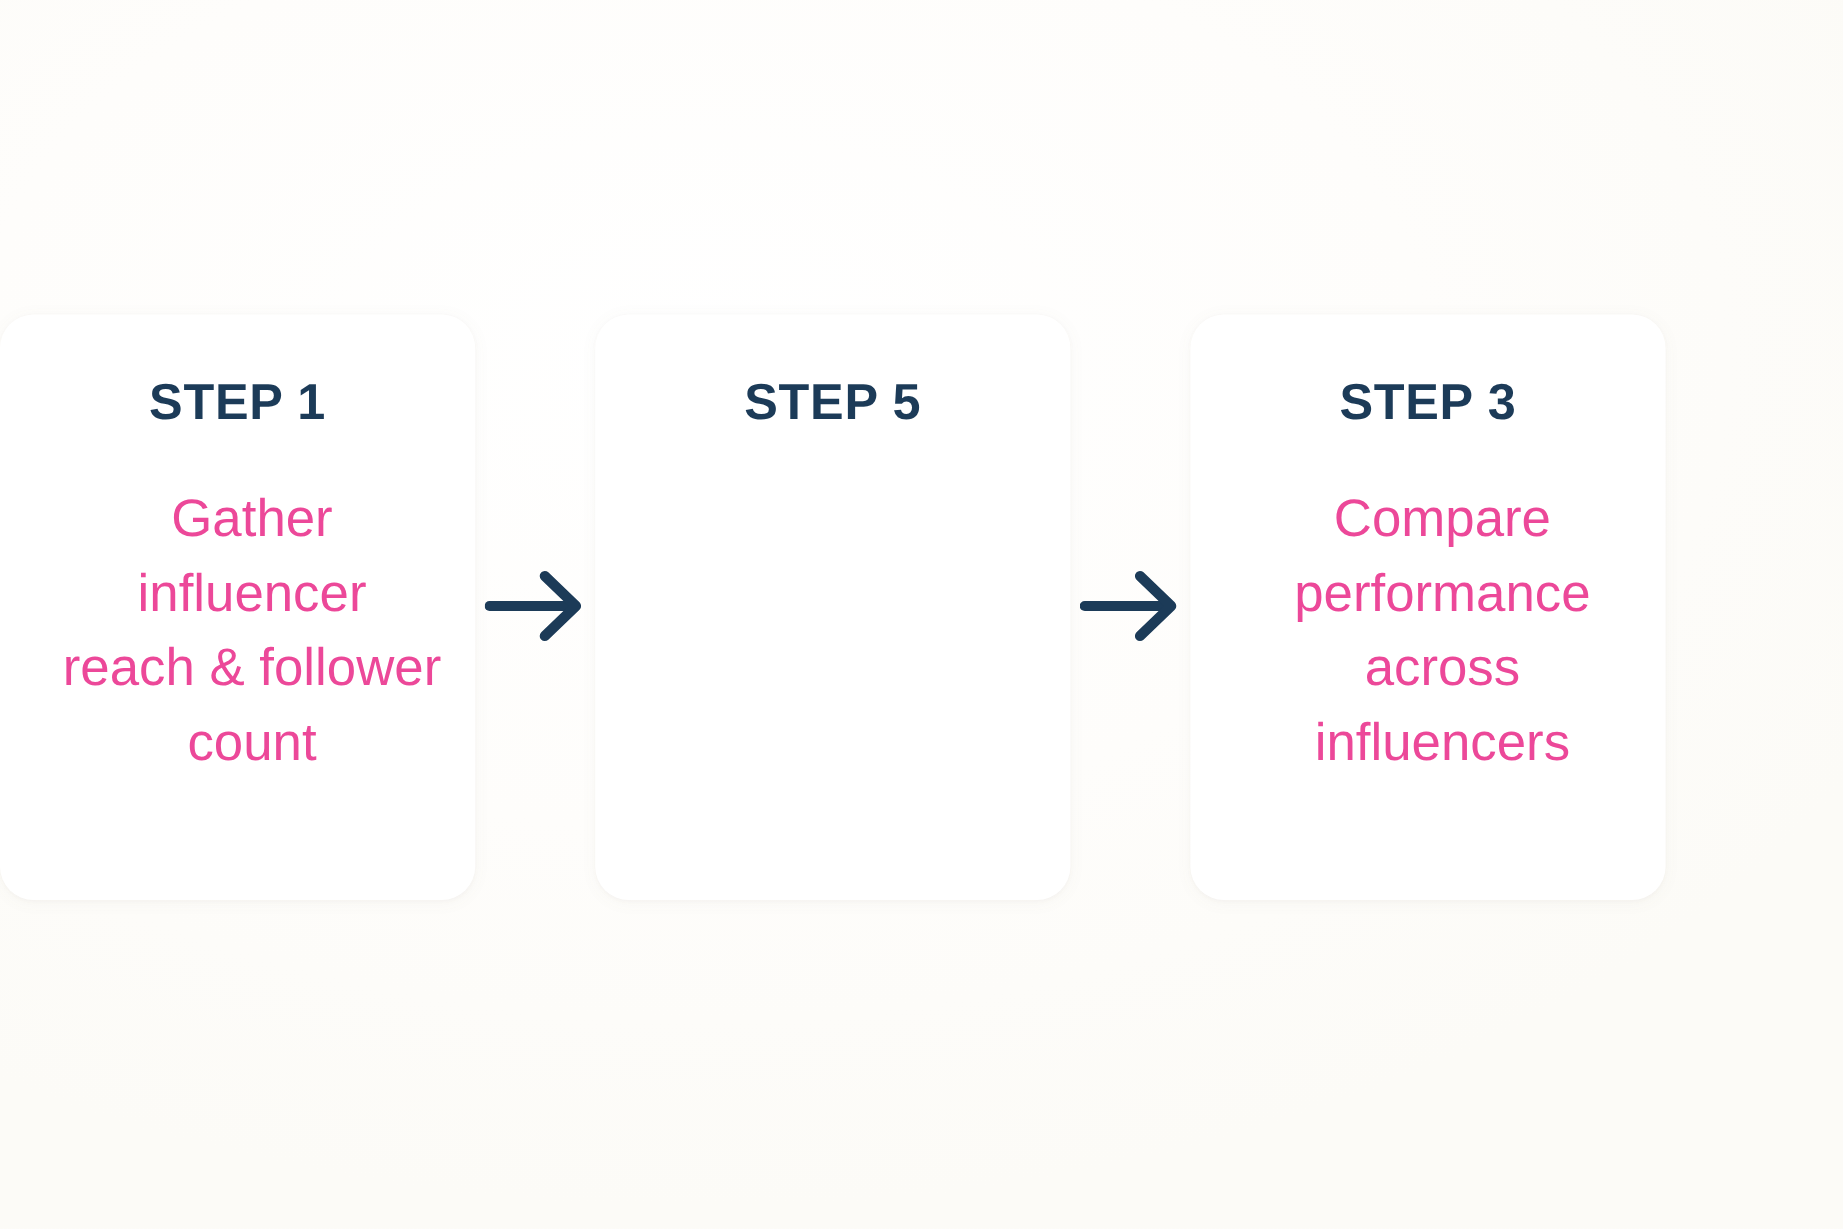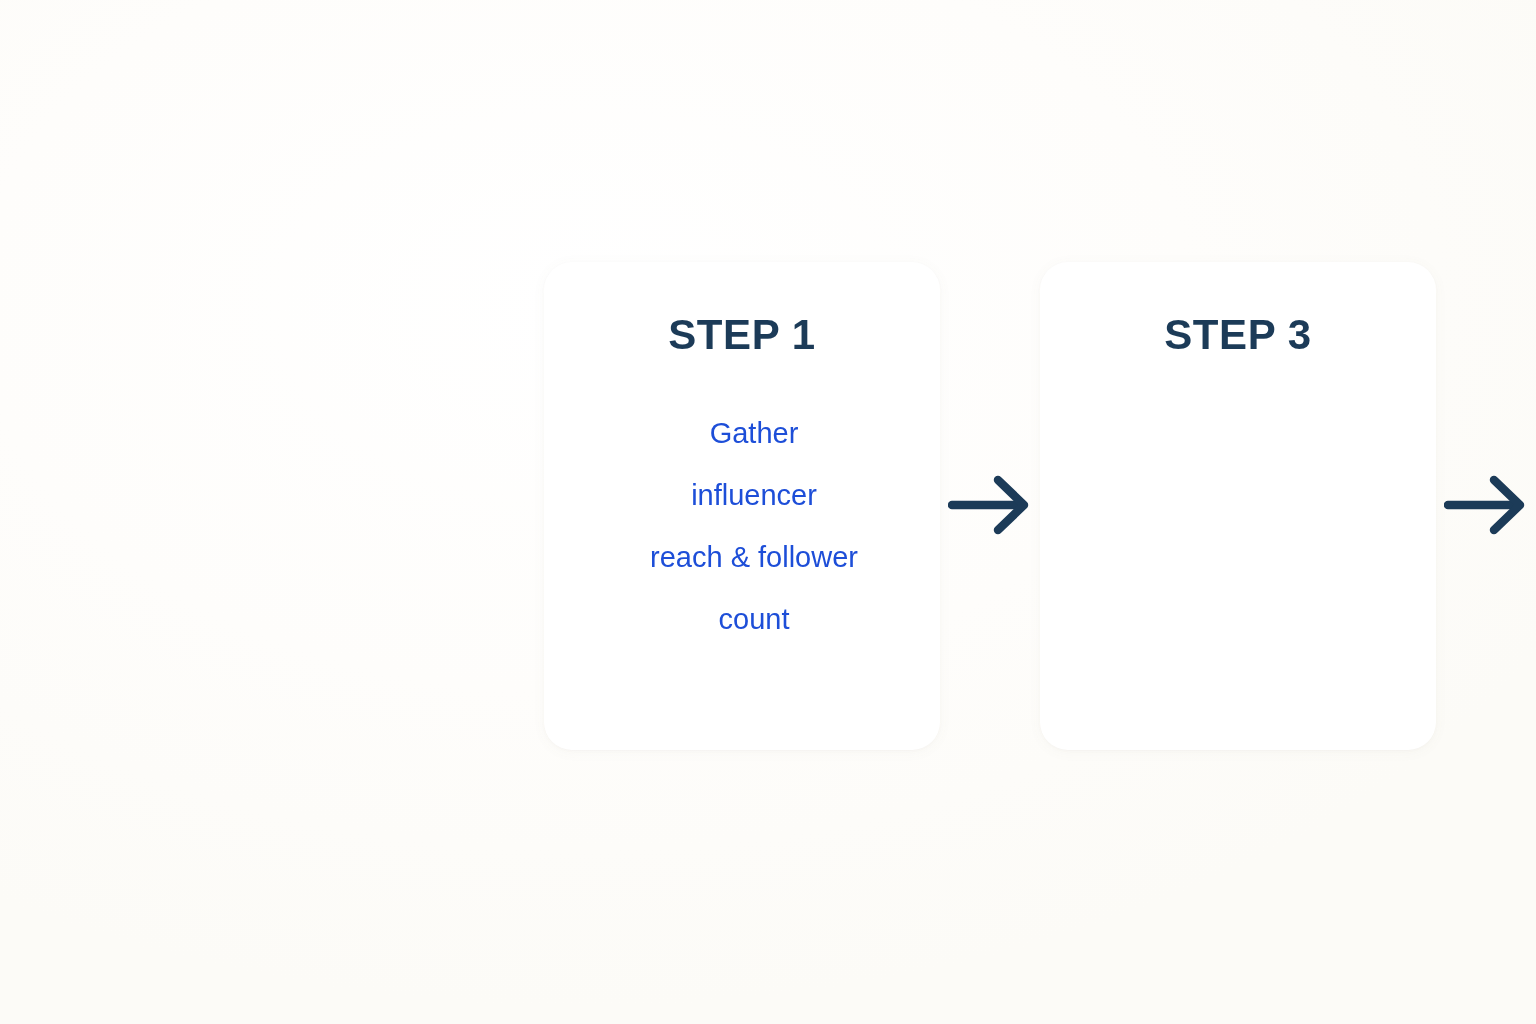--- a/index.html
+++ b/index.html
@@ -25,21 +25,21 @@
 
   
   .flow-row {
     position: absolute;
     left: 0;
     top: 262px;
     width: 1536px;
     height: 488px;
     display: flex;
     align-items: stretch;
-    justify-content: flex-end;
+    justify-content: flex-start;
   }
 
   .step-card {
     position: relative;
     width: 396px;
     height: 488px;
     flex: 0 0 396px;
     background: #ffffff;
     border-radius: 28px;
     box-shadow: 0 2px 14px rgba(120, 110, 95, 0.045),
@@ -56,24 +56,24 @@
     font-weight: 700;
     letter-spacing: 0.6px;
     color: #1c3b58;
     line-height: 1;
     text-align: center;
     white-space: nowrap;
   }
 
   .step-body {
     margin-top: 46px;
-    font-size: 29px;
+    font-size: 44px;
     font-weight: 400;
     line-height: 62px;
-    color: #1d4ed8;
+    color: #ec4899;
     text-align: center;
     width: 420px;
     margin-left: auto;
     margin-right: auto;
     white-space: pre-line;
   }
 
   
   .arrow-slot {
     flex: 0 0 100px;
@@ -105,27 +105,34 @@
     <div class="arrow-slot">
       <span>
         <svg width="84" height="66" viewBox="0 0 84 66" fill="none" xmlns="http://www.w3.org/2000/svg" aria-hidden="true">
           <line x1="4" y1="33" x2="72" y2="33" stroke="#1c3b58" stroke-width="8.5" stroke-linecap="round"></line>
           <polyline points="50,8 76,33 50,58" fill="none" stroke="#1c3b58" stroke-width="8.5" stroke-linecap="round" stroke-linejoin="round"></polyline>
         </svg>
       </span>
     </div>
 
     <div class="step-card">
-      <div class="step-heading">STEP 3</div>
+      <div class="step-heading">STEP 5</div>
     </div>
 
     <div class="arrow-slot">
       <span>
         <svg width="84" height="66" viewBox="0 0 84 66" fill="none" xmlns="http://www.w3.org/2000/svg" aria-hidden="true">
           <line x1="4" y1="33" x2="72" y2="33" stroke="#1c3b58" stroke-width="8.5" stroke-linecap="round"></line>
           <polyline points="50,8 76,33 50,58" fill="none" stroke="#1c3b58" stroke-width="8.5" stroke-linecap="round" stroke-linejoin="round"></polyline>
         </svg>
       </span>
     </div>
 
+    <div class="step-card">
+      <div class="step-heading">STEP 3</div>
+      <div class="step-body">Compare
+performance
+across
+influencers</div>
+    </div>
 
   </div>
 </div>
 
 </body></html>

